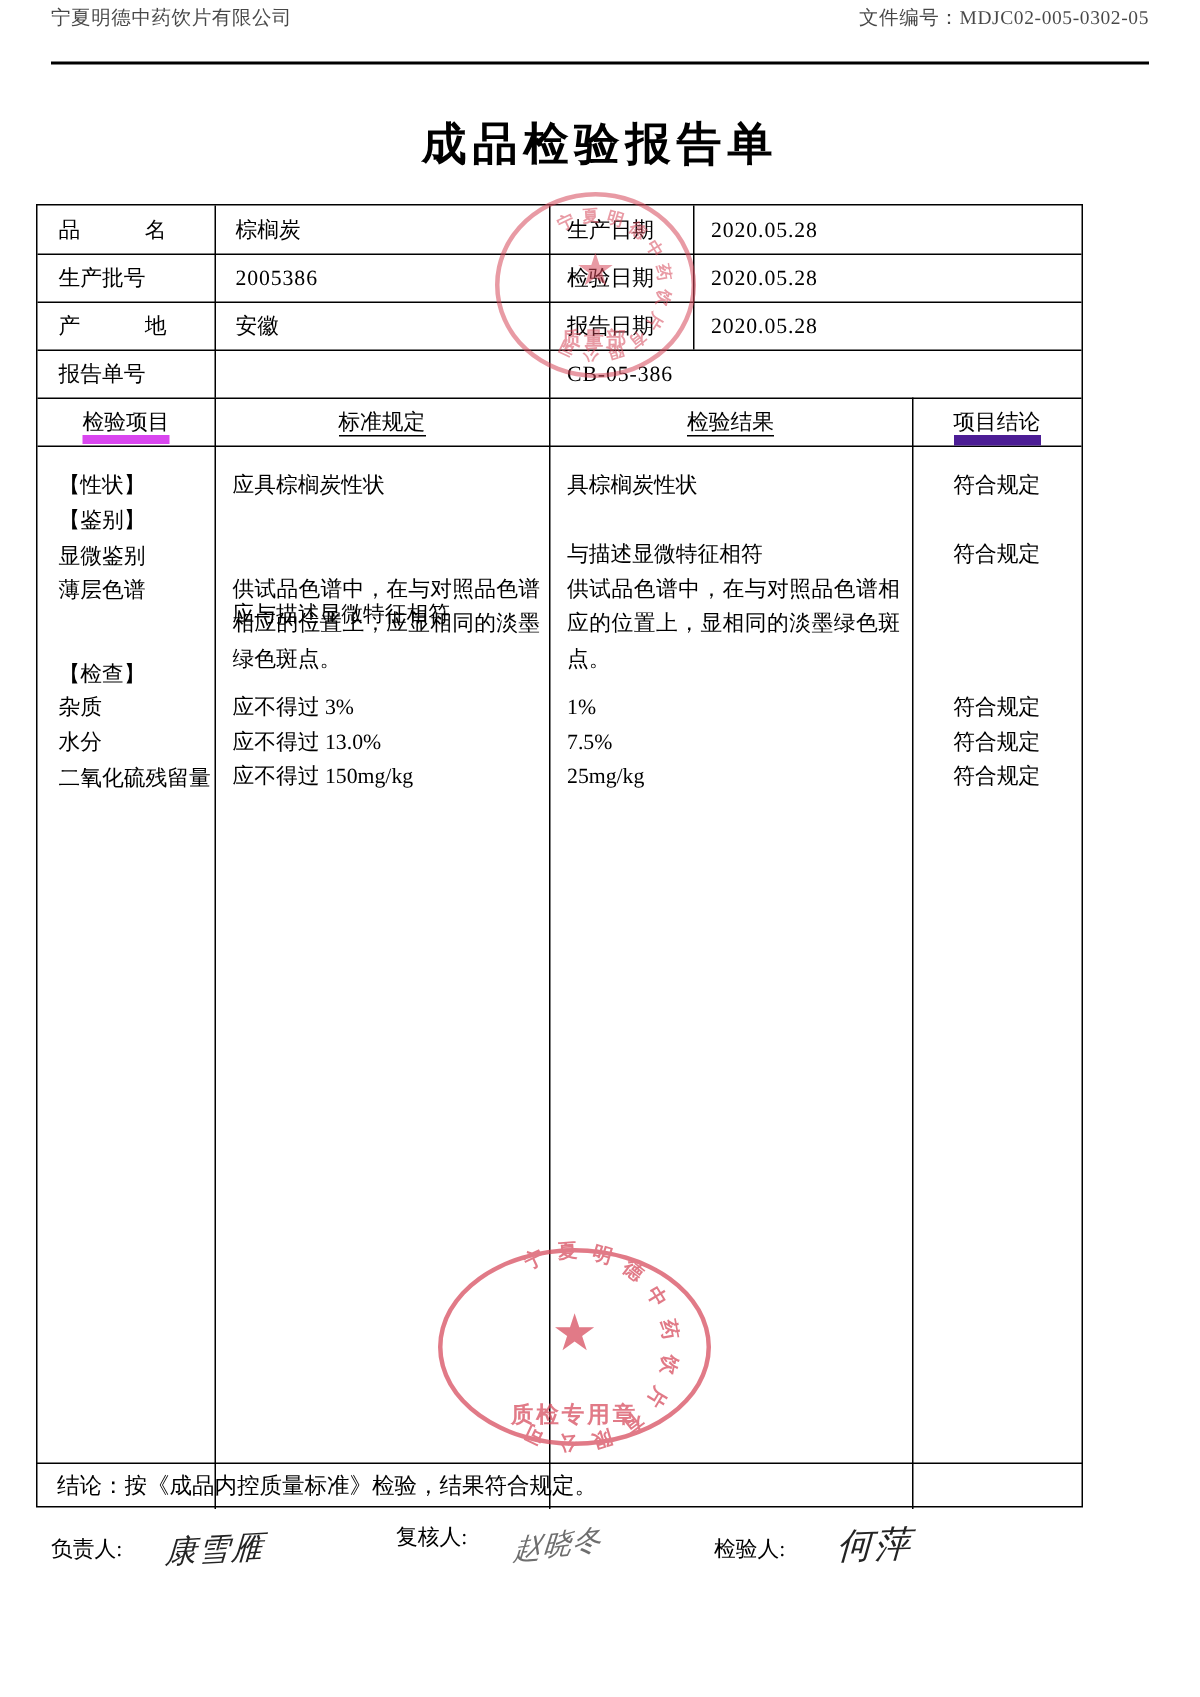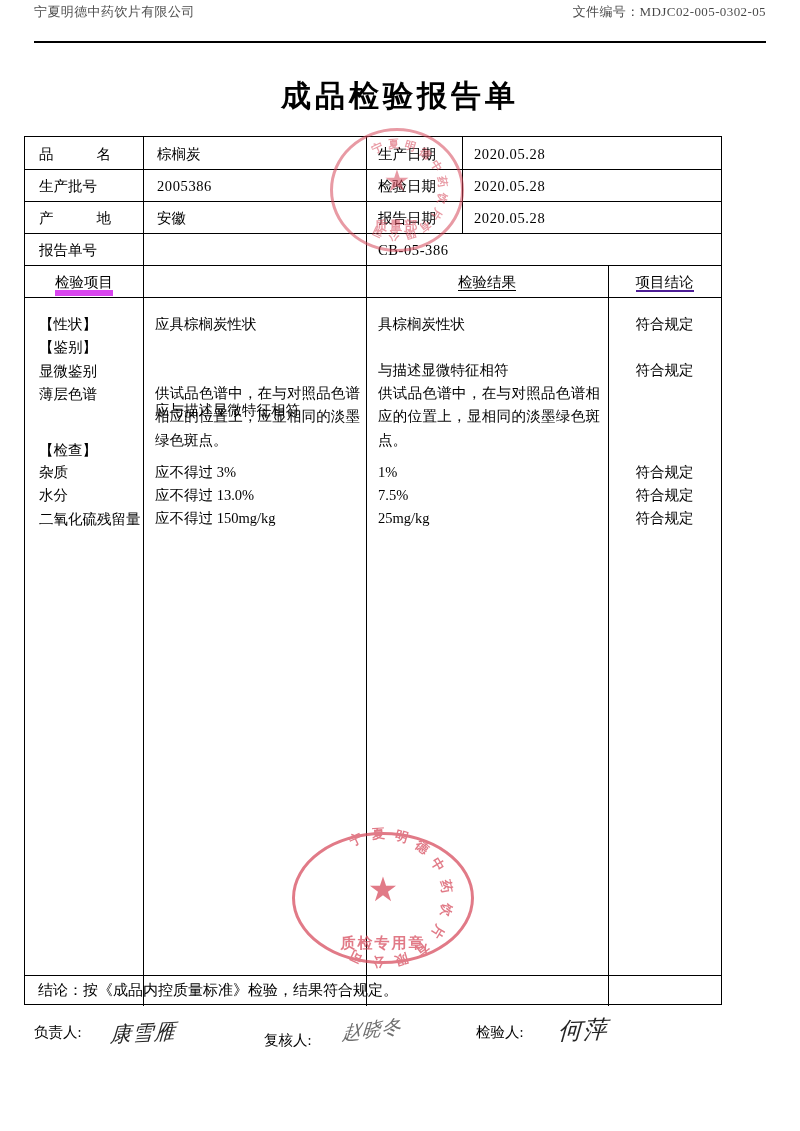--- a/index.html
+++ b/index.html
@@ -141,25 +141,28 @@
   <div class="cell val" style="left:132px;top:71px;">安徽</div>
   <div class="cell lbl" style="left:353px;top:71px;">报告日期</div>
   <div class="cell val mono-num" style="left:449px;top:71px;">2020.05.28</div>
 
   <div class="cell lbl" style="left:14px;top:103px;">报告单号</div>
   <div class="cell val mono-num" style="left:353px;top:103px;">CB-05-386</div>
 
   <div class="cell" style="left:0;top:135px;width:118px;text-align:center;">
     <span style="border-bottom:6px solid #d946ef;">检验项目</span>
   </div>
+  <div class="cell" style="left:118px;top:135px;width:223px;text-align:center;">
+    <span style="border-bottom:1px solid #000;">标准规定</span>
+  </div>
   <div class="cell" style="left:341px;top:135px;width:242px;text-align:center;">
     <span style="border-bottom:1px solid #000;">检验结果</span>
   </div>
   <div class="cell" style="left:583px;top:135px;width:113px;text-align:center;">
-    <span style="border-bottom:2px solid #4c1d95;">项目结论</span>
+    <span style="border-bottom:7px solid #4c1d95;">项目结论</span>
   </div>
 
   <div class="blk" style="left:14px;top:176px;width:104px;white-space:pre-line;font-weight:400;">【性状】
 【鉴别】
 显微鉴别
 薄层色谱</div>
   <div class="blk" style="left:14px;top:302px;width:104px;font-weight:400;">【检查】</div>
   <div class="blk" style="left:14px;top:324px;width:120px;white-space:pre-line;">杂质
 水分
 二氧化硫残留量</div>
@@ -185,21 +188,21 @@
   <div class="blk" style="left:583px;top:370px;width:113px;text-align:center;">符合规定</div>
 
 </div>
 
 <div class="concl">结论：按《成品内控质量标准》检验，结果符合规定。</div>
 
 <div class="sigrow">
   <div class="sig" style="left:10px;top:8px;">负责人:</div>
   <div class="sig sign" style="left:86px;top:4px;">康雪雁</div>
 
-  <div class="sig" style="left:240px;top:16px;">复核人:</div>
+  <div class="sig" style="left:240px;top:0;">复核人:</div>
   <div class="sig sign s2" style="left:318px;top:2px;">赵晓冬</div>
 
   <div class="sig" style="left:452px;top:8px;">检验人:</div>
   <div class="sig sign s3" style="left:534px;top:-1px;">何萍</div>
 </div>
 
 <div class="stamp" id="stamp-top">
   <div class="ring-text">
       <span style="font-size: 11px; transform: rotate(-25deg) translate(0px, -46px) translate(-50%, -50%); transform-origin: 0px 0px; left: 50%; top: 50%;">宁</span>
       <span style="font-size: 11px; transform: rotate(-4.09091deg) translate(0px, -46px) translate(-50%, -50%); transform-origin: 0px 0px; left: 50%; top: 50%;">夏</span>

